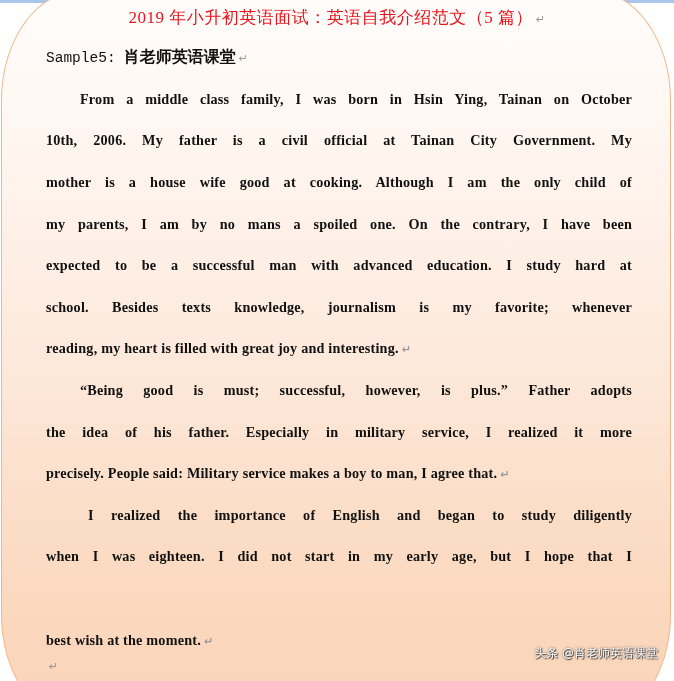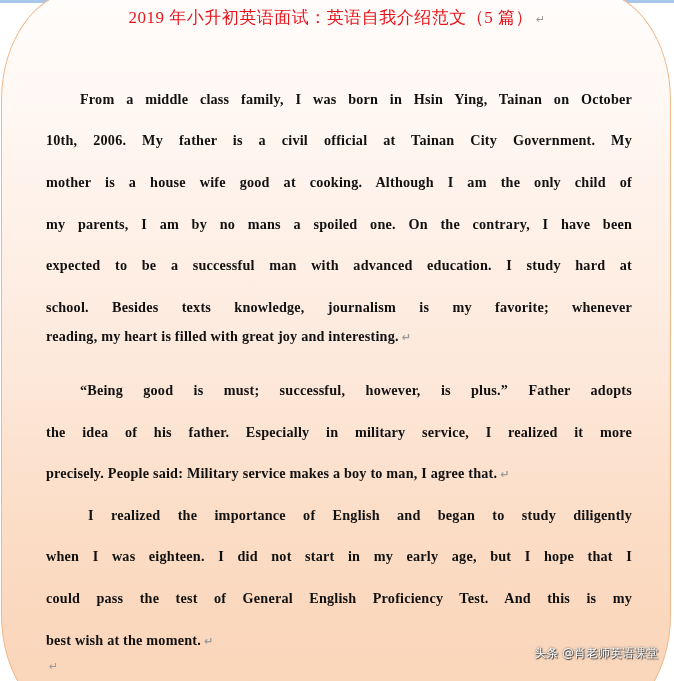--- a/index.html
+++ b/index.html
@@ -105,34 +105,36 @@
 <body>
 
 <div class="top-strip"></div>
 <div class="frame"></div>
 
 <div class="page">
   <div class="title">
     <span>2019 年小升初英语面试：英语自我介绍范文（5 篇）</span><span class="para-mark">↵</span>
   </div>
 
+  <div class="sample-line">
+    <span>Sample5:</span><span class="cn">肖老师英语课堂</span><span class="para-mark">↵</span>
+  </div>
 
   <div class="line indent" style="top:91px">From a middle class family, I was born in Hsin Ying, Tainan on October</div>
   <div class="line" style="top:132px">10th, 2006. My father is a civil official at Tainan City Government. My</div>
   <div class="line" style="top:174px">mother is a house wife good at cooking. Although I am the only child of</div>
   <div class="line" style="top:257px">expected to be a successful man with advanced education. I study hard at</div>
   <div class="line" style="top:216px">my parents, I am by no mans a spoiled one. On the contrary, I have been</div>
   <div class="line" style="top:299px">school. Besides texts knowledge, journalism is my favorite; whenever</div>
-  <div class="line last" style="top:328px"><span>reading, my heart is filled with great joy and interesting.</span><span class="para-mark">↵</span></div>
+  <div class="line last" style="top:340px"><span>reading, my heart is filled with great joy and interesting.</span><span class="para-mark">↵</span></div>
 
   <div class="line indent" style="top:382px">“Being good is must; successful, however, is plus.” Father adopts</div>
   <div class="line" style="top:424px">the idea of his father. Especially in military service, I realized it more</div>
   <div class="line last" style="top:465px"><span>precisely. People said: Military service makes a boy to man, I agree that.</span><span class="para-mark">↵</span></div>
 
   <div class="line indent2" style="top:507px">I realized the importance of English and began to study diligently</div>
   <div class="line" style="top:548px">when I was eighteen. I did not start in my early age, but I hope that I</div>
-  <div class="line" style="top:590px">could pass the test of General English Proficiency Test. And this is my</div>
   <div class="line last" style="top:632px"><span>best wish at the moment.</span><span class="para-mark">↵</span></div>
 
   <span class="empty-mark para-mark">↵</span>
 
   <div class="watermark">头条 @肖老师英语课堂</div>
 </div>
 
 </body></html>

